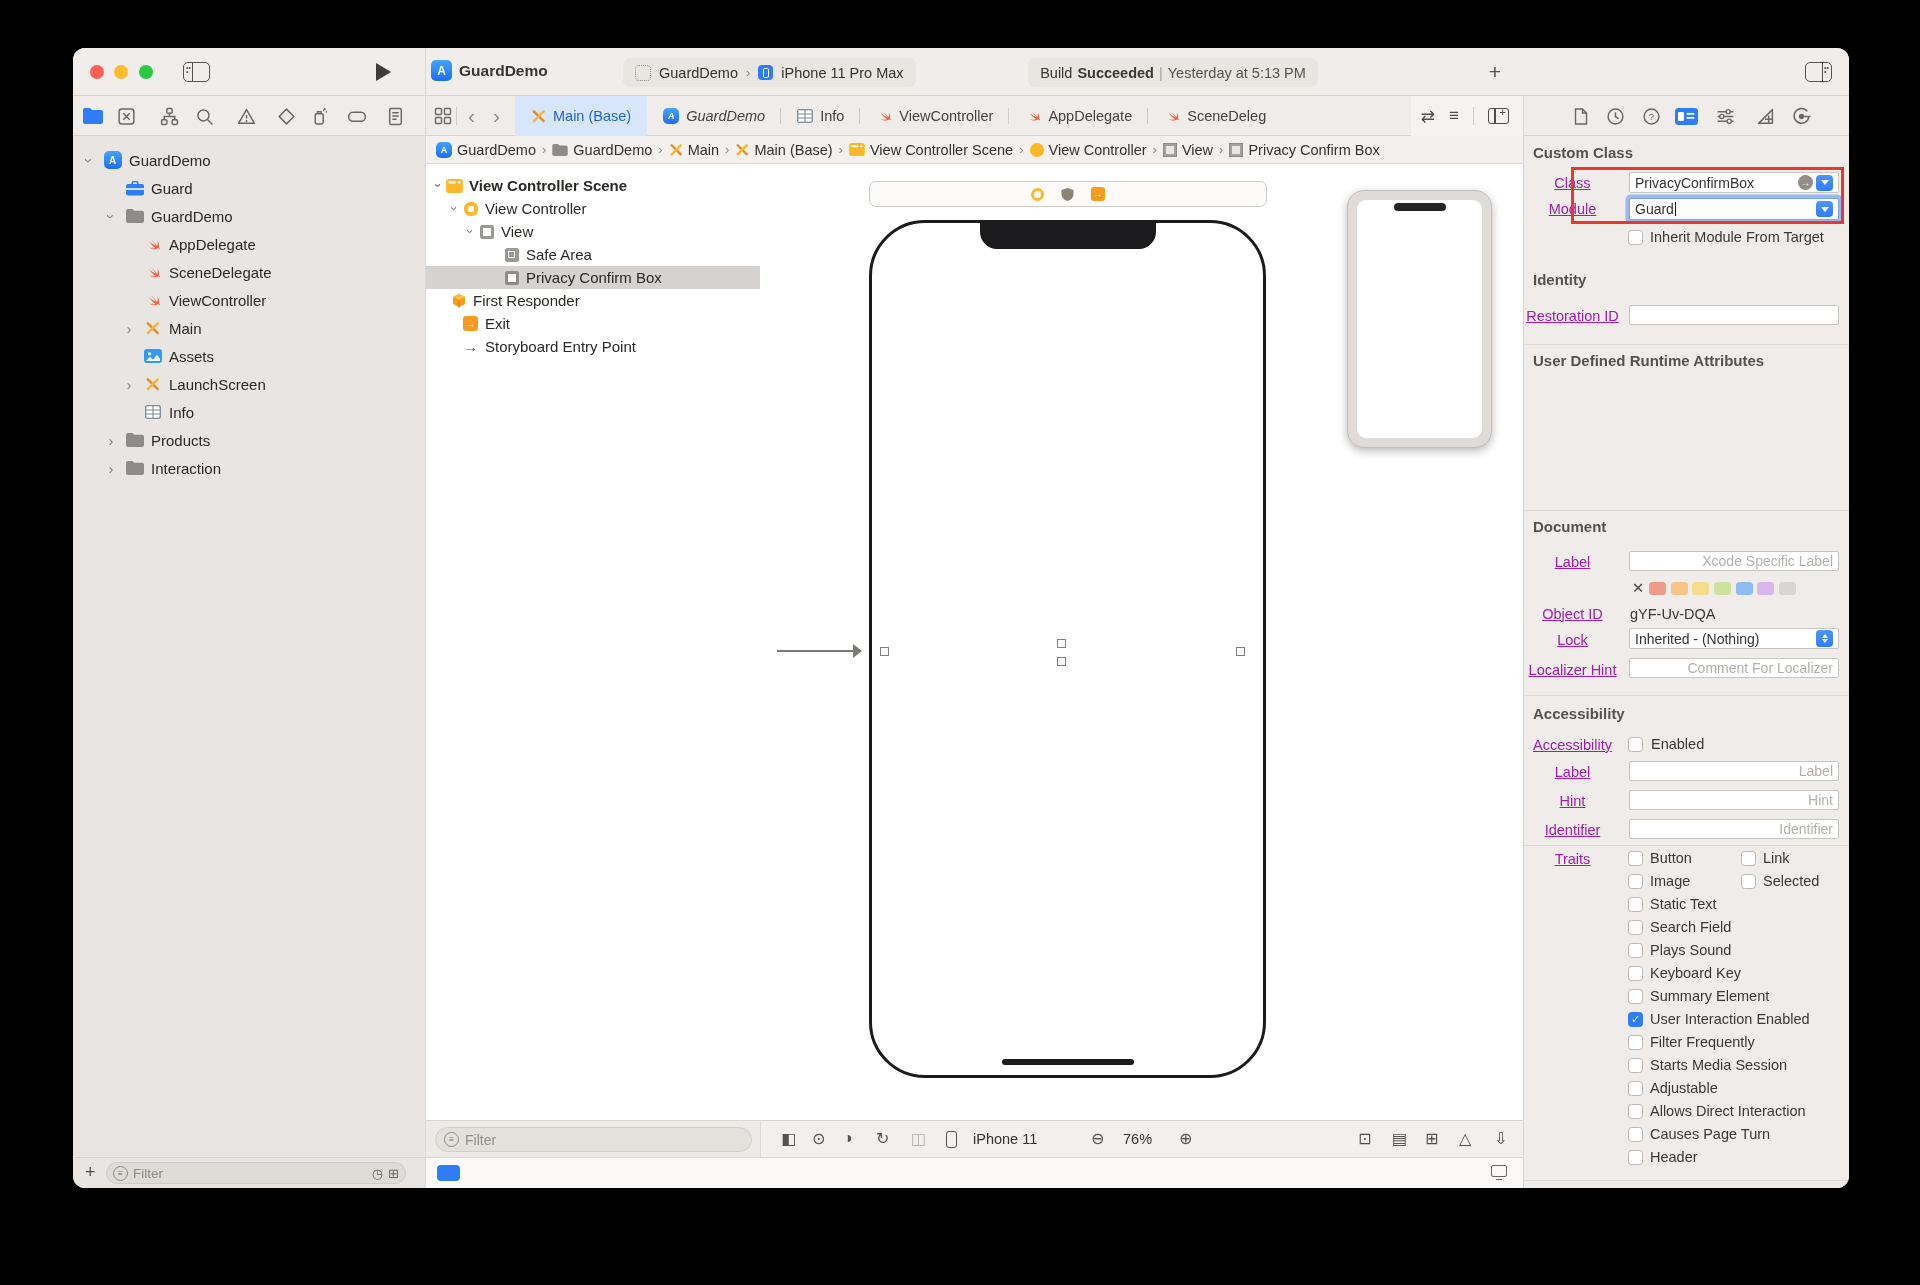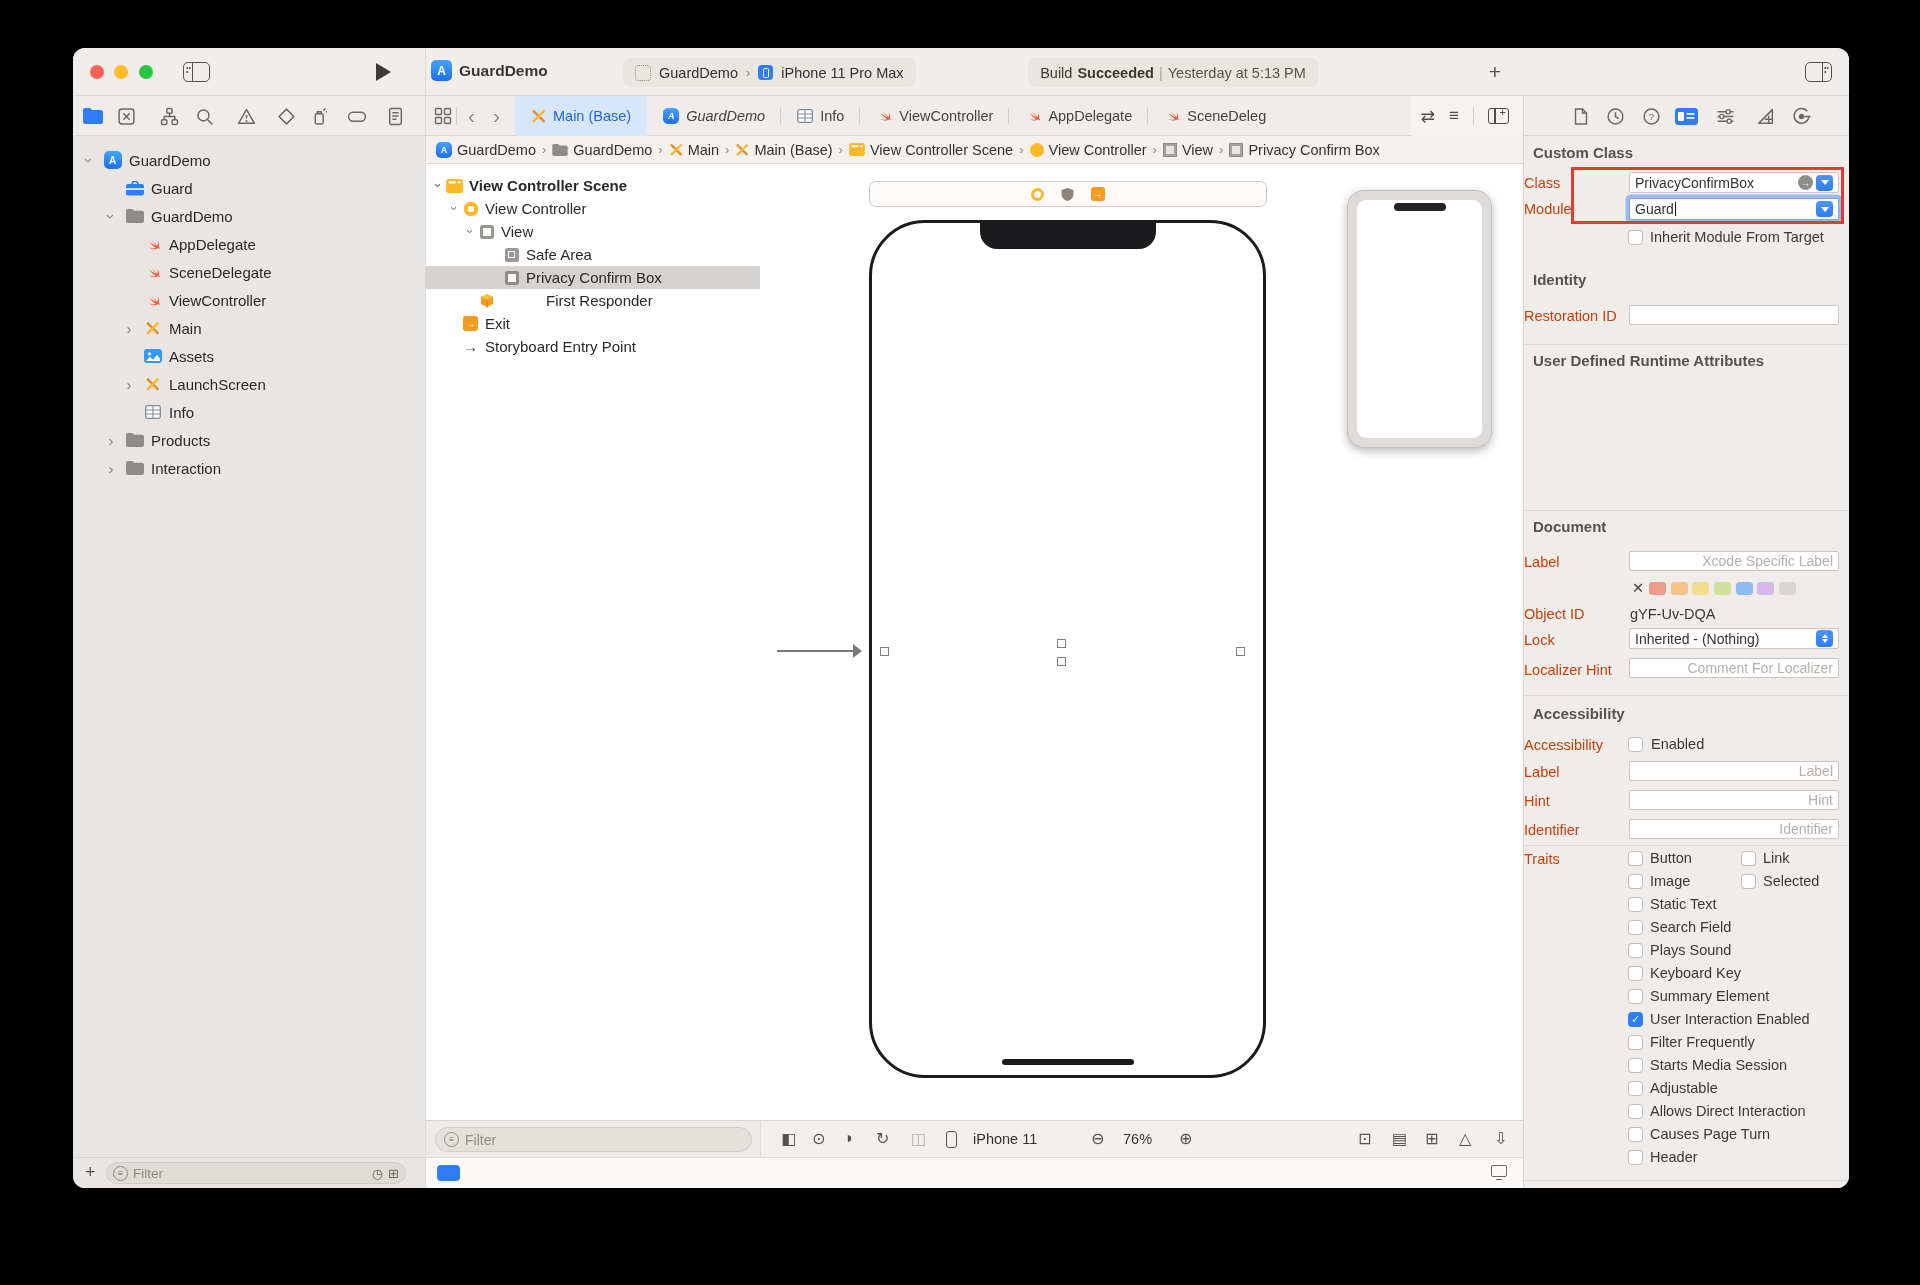--- a/index.html
+++ b/index.html
@@ -95,21 +95,21 @@
   .devicebar .txt { position:absolute; top:10px; font-size:14.5px; color:#343230; }
   .phone-glyph { position:absolute; top:10px; width:11px; height:17px; border:1.6px solid #56534f; border-radius:3px; }
   .bottomstrip { position:absolute; left:352px; top:1109px; width:1098px; height:31px; background:#faf9f7; border-top:1px solid #dcd9d5; border-left:1px solid #ddd9d5; }
   .outline-toggle { position:absolute; left:11px; top:7px; width:23px; height:16px; background:#2e7cf6; border-radius:4px; }
   .display-glyph { position:absolute; right:16px; top:7px; width:16px; height:12px; border:1.5px solid #6b6763; border-radius:2px; }
   .display-glyph:after { content:""; position:absolute; left:4px; right:4px; bottom:-4px; height:1.5px; background:#6b6763; }
 
   
   .inspector { position:absolute; left:1450px; top:88px; width:326px; height:1052px; background:#f0ece9; border-left:1px solid #d7d3cf; font-size:14.5px; color:#3b3834; }
   .ihead { position:absolute; left:9px; font-weight:bold; font-size:15px; color:#55524f; }
-  .ilabel { position:absolute; width:97px; left:0; text-align:left; color:#c2410c; }
+  .ilabel { position:absolute; width:97px; left:0; text-align:center; color:#a21caf;text-decoration:underline; }
   .ifield { position:absolute; left:105px; width:210px; height:20px; background:#fff; border:1px solid #c9c5c1; border-radius:2px; font-size:14px; display:flex; align-items:center; padding:0 5px; color:#343230; position:absolute;justify-content:flex-end; }
   .ifield .ph { color:#b4b0ac; }
   .idiv { position:absolute; left:0; width:326px; height:1px; background:#dcd8d4; }
   .cb { position:absolute; width:15px; height:15px; background:#fff; border:1px solid #bdb9b5; border-radius:3.5px; font-size:11px; line-height:13px; text-align:center; color:#fff; }
   .cb.checked { background:#2e7cf6; border-color:#2e7cf6; }
   .clabel { position:absolute; color:#3b3834; }
   .redbox { position:absolute; left:47px; top:31px; width:273px; height:57px; border:3px solid #e8392c; z-index:5; pointer-events:none; }
   .bluebtn { width:17px; height:16px; background:linear-gradient(#4d95f8,#2e7cf6); border-radius:4px; display:flex; align-items:center; justify-content:center; flex:none; }
   .bluebtn .tri { width:0; height:0; border-left:4px solid transparent; border-right:4px solid transparent; border-top:5px solid #fff; }
   .jumpcircle { width:15px; height:15px; border-radius:50%; background:#928e8a; color:#fff; font-size:10px; line-height:15px; text-align:center; flex:none; }
@@ -565,21 +565,21 @@
             </span>
           </span>
       <span>Safe Area</span>
     </div>
     <div class="orow sel" style="padding-left:77px;">
       <span class="oico">
             <span style="width:14px;height:14px;border:3px solid #8f8b88;border-radius:2.5px;background:#fff;display:block;"></span>
           </span>
       <span>Privacy Confirm Box</span>
     </div>
-    <div class="orow" style="padding-left:52px;gap:45px;">
+    <div class="orow" style="padding-left:24px;">
       <span class="oico">
             <svg width="16" height="16" viewBox="0 0 16 16">
               <path d="M8 1l6 3v7l-6 3-6-3V4z" fill="#f59b1f"></path>
               <path d="M8 1l6 3-6 3-6-3z" fill="#fbc13e"></path>
               <path d="M8 7v8" stroke="#e07e00" stroke-width="1"></path>
             </svg>
           </span>
       <span>First Responder</span>
     </div>
     <div class="orow" style="padding-left:36px;">

